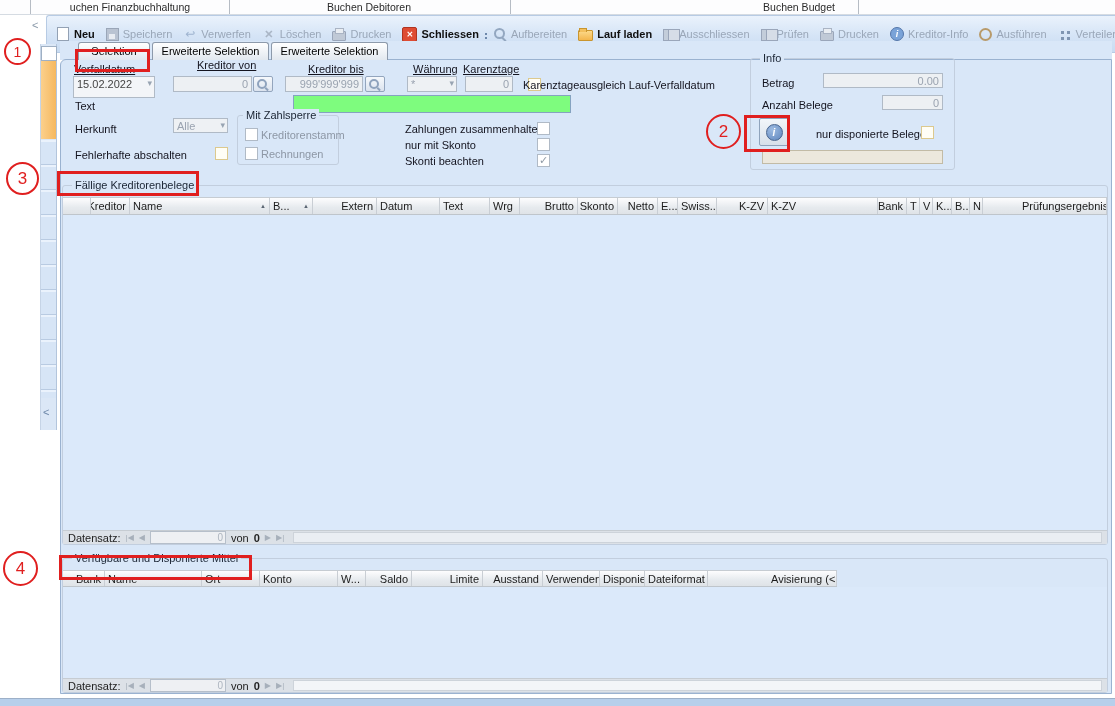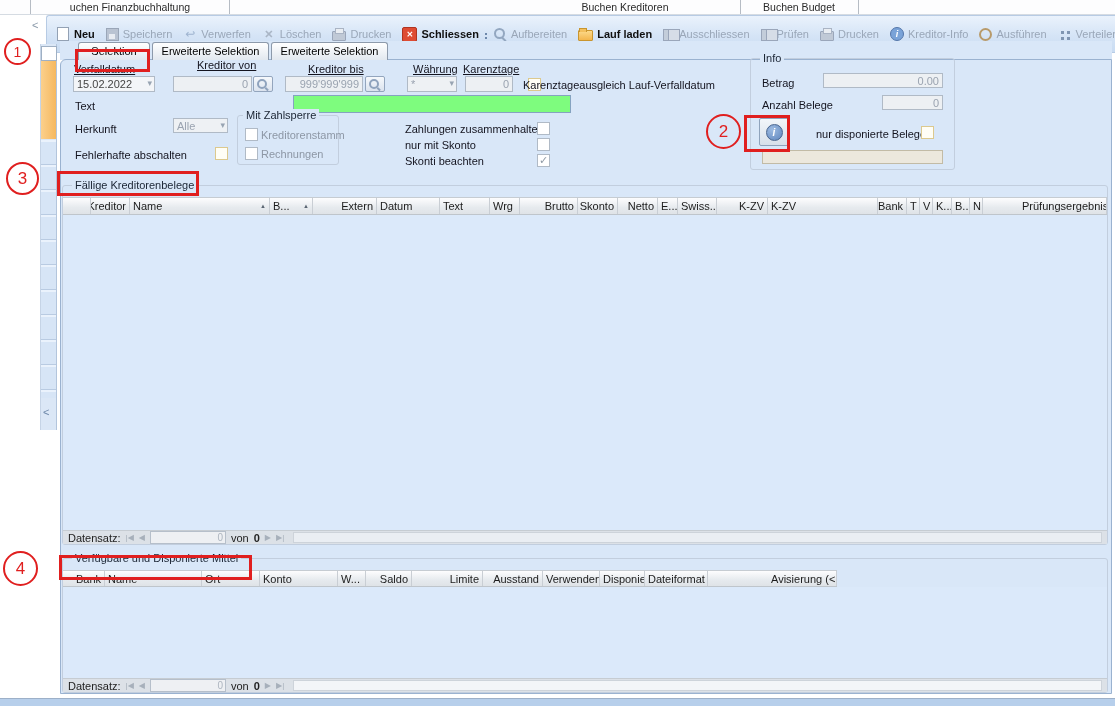--- a/index.html
+++ b/index.html
@@ -109,21 +109,21 @@
          display:flex;align-items:center;justify-content:center;font-size:17px;}
   .arect{position:absolute;border:3px solid #e01f1f;box-sizing:border-box;}
 </style>
 </head>
 <body>
 
 <div id="screen">
 
   <div class="topstrip">
     <div class="mtab first" style="left:30px;width:198px;">uchen Finanzbuchhaltung</div>
-    <div class="mtab" style="left:510px;width:230px;">Buchen Kreditoren</div>
+    <div class="mtab" style="left:228px;width:282px;">Buchen Debitoren</div>
     <div class="mtab" style="left:740px;width:118px;">Buchen Budget</div>
   </div>
 
   <span class="chev" style="left:32px;top:19px;"></span>
   <div class="toolbar">
       <div class="tbtn on">
         <span class="ic ic-new-document"></span>
         <span>Neu</span>
       </div>
       <div class="tbtn off">
@@ -193,21 +193,21 @@
   <div class="stab" style="left:78px;width:72px;">Selektion</div>
   <div class="stab" style="left:152px;width:117px;">Erweiterte Selektion</div>
   <div class="stab" style="left:271px;width:117px;">Erweiterte Selektion</div>
 
   <div class="ulbl" style="left:74px;top:63px;">Verfalldatum</div>
   <div class="ulbl" style="left:197px;top:59px;">Kreditor von</div>
   <div class="ulbl" style="left:308px;top:63px;">Kreditor bis</div>
   <div class="ulbl" style="left:413px;top:63px;">Währung</div>
   <div class="ulbl" style="left:463px;top:63px;">Karenztage</div>
 
-  <div class="combo date" style="left:73px;top:76px;width:82px;height:16px;">15.02.2022</div>
+  <div class="combo date" style="left:73px;top:76px;width:82px;height:22px;">15.02.2022</div>
   <div class="inp right" style="left:173px;top:76px;width:79px;height:16px;">0</div>
   <div class="magbtn" style="left:253px;top:76px;width:20px;height:16px;"></div>
   <div class="inp right" style="left:285px;top:76px;width:78px;height:16px;">999'999'999</div>
   <div class="magbtn" style="left:365px;top:76px;width:20px;height:16px;"></div>
   <div class="combo" style="left:407px;top:76px;width:50px;height:16px;">*</div>
   <div class="inp right" style="left:465px;top:76px;width:48px;height:16px;">0</div>
   <div class="cb tan" style="left:528px;top:78px;"></div>
   <div class="lbl" style="left:523px;top:79px;">Karenztageausgleich Lauf-Verfalldatum</div>
 
   <div class="lbl" style="left:75px;top:100px;">Text</div>

